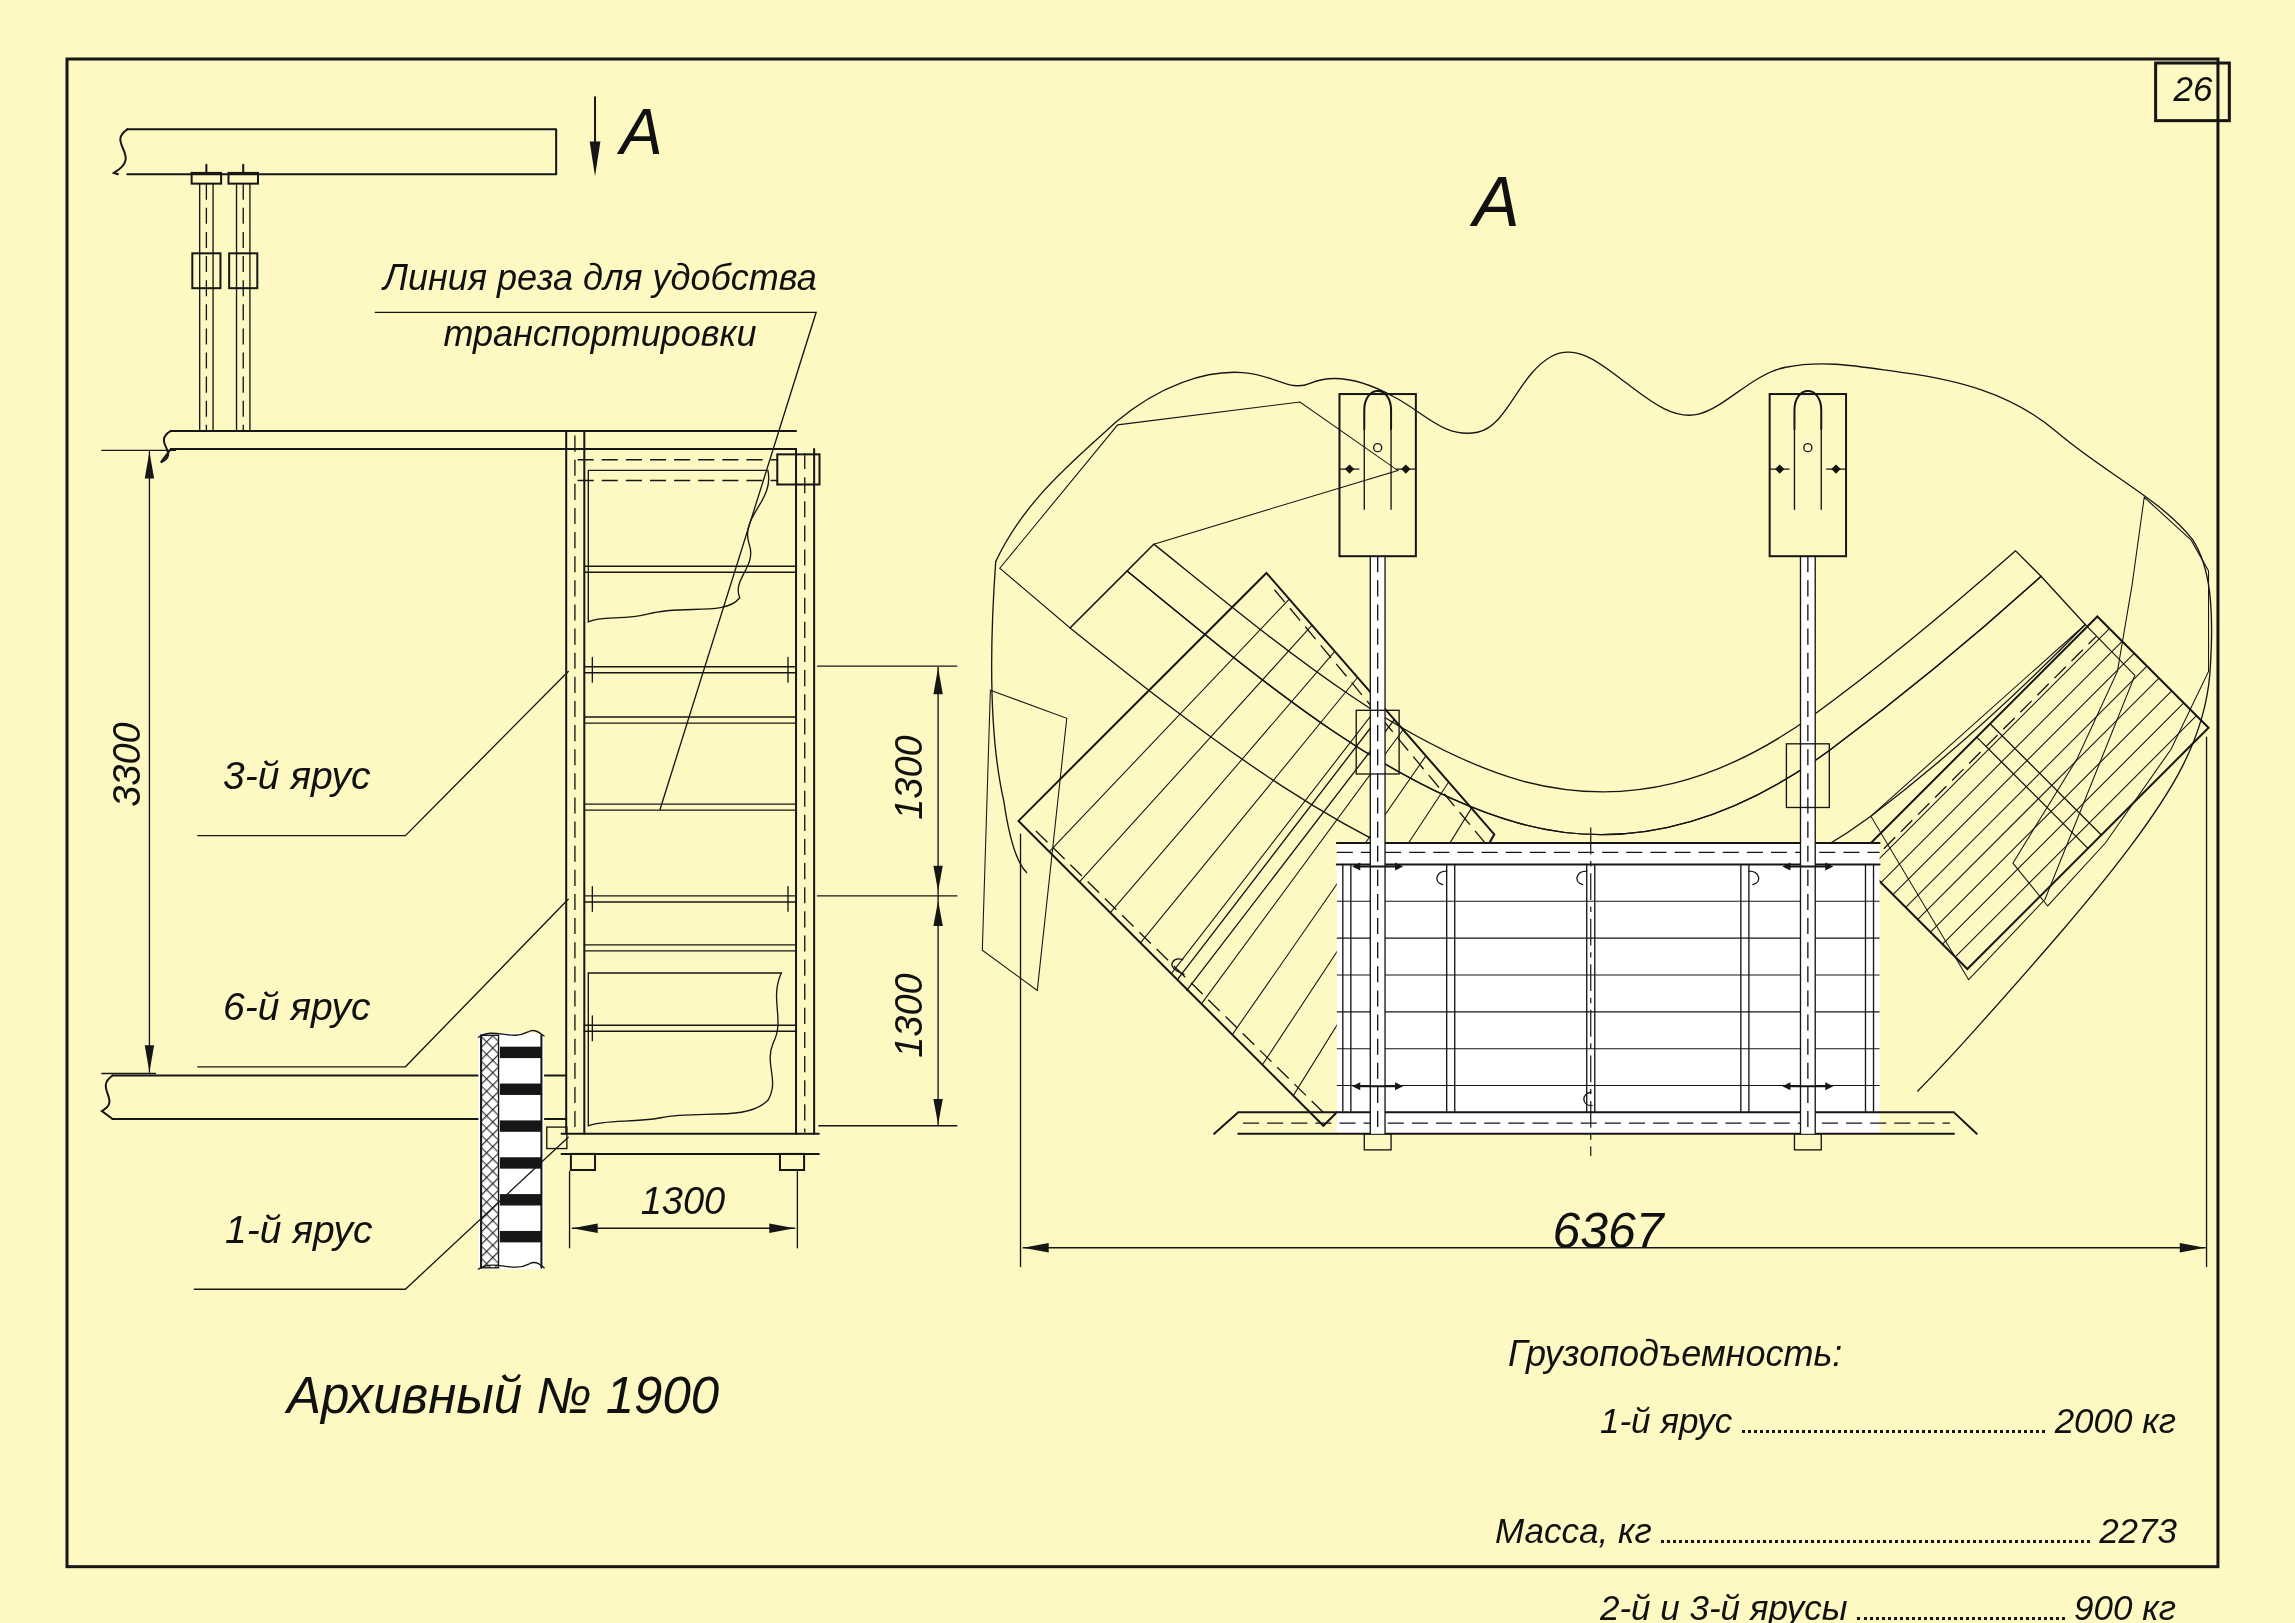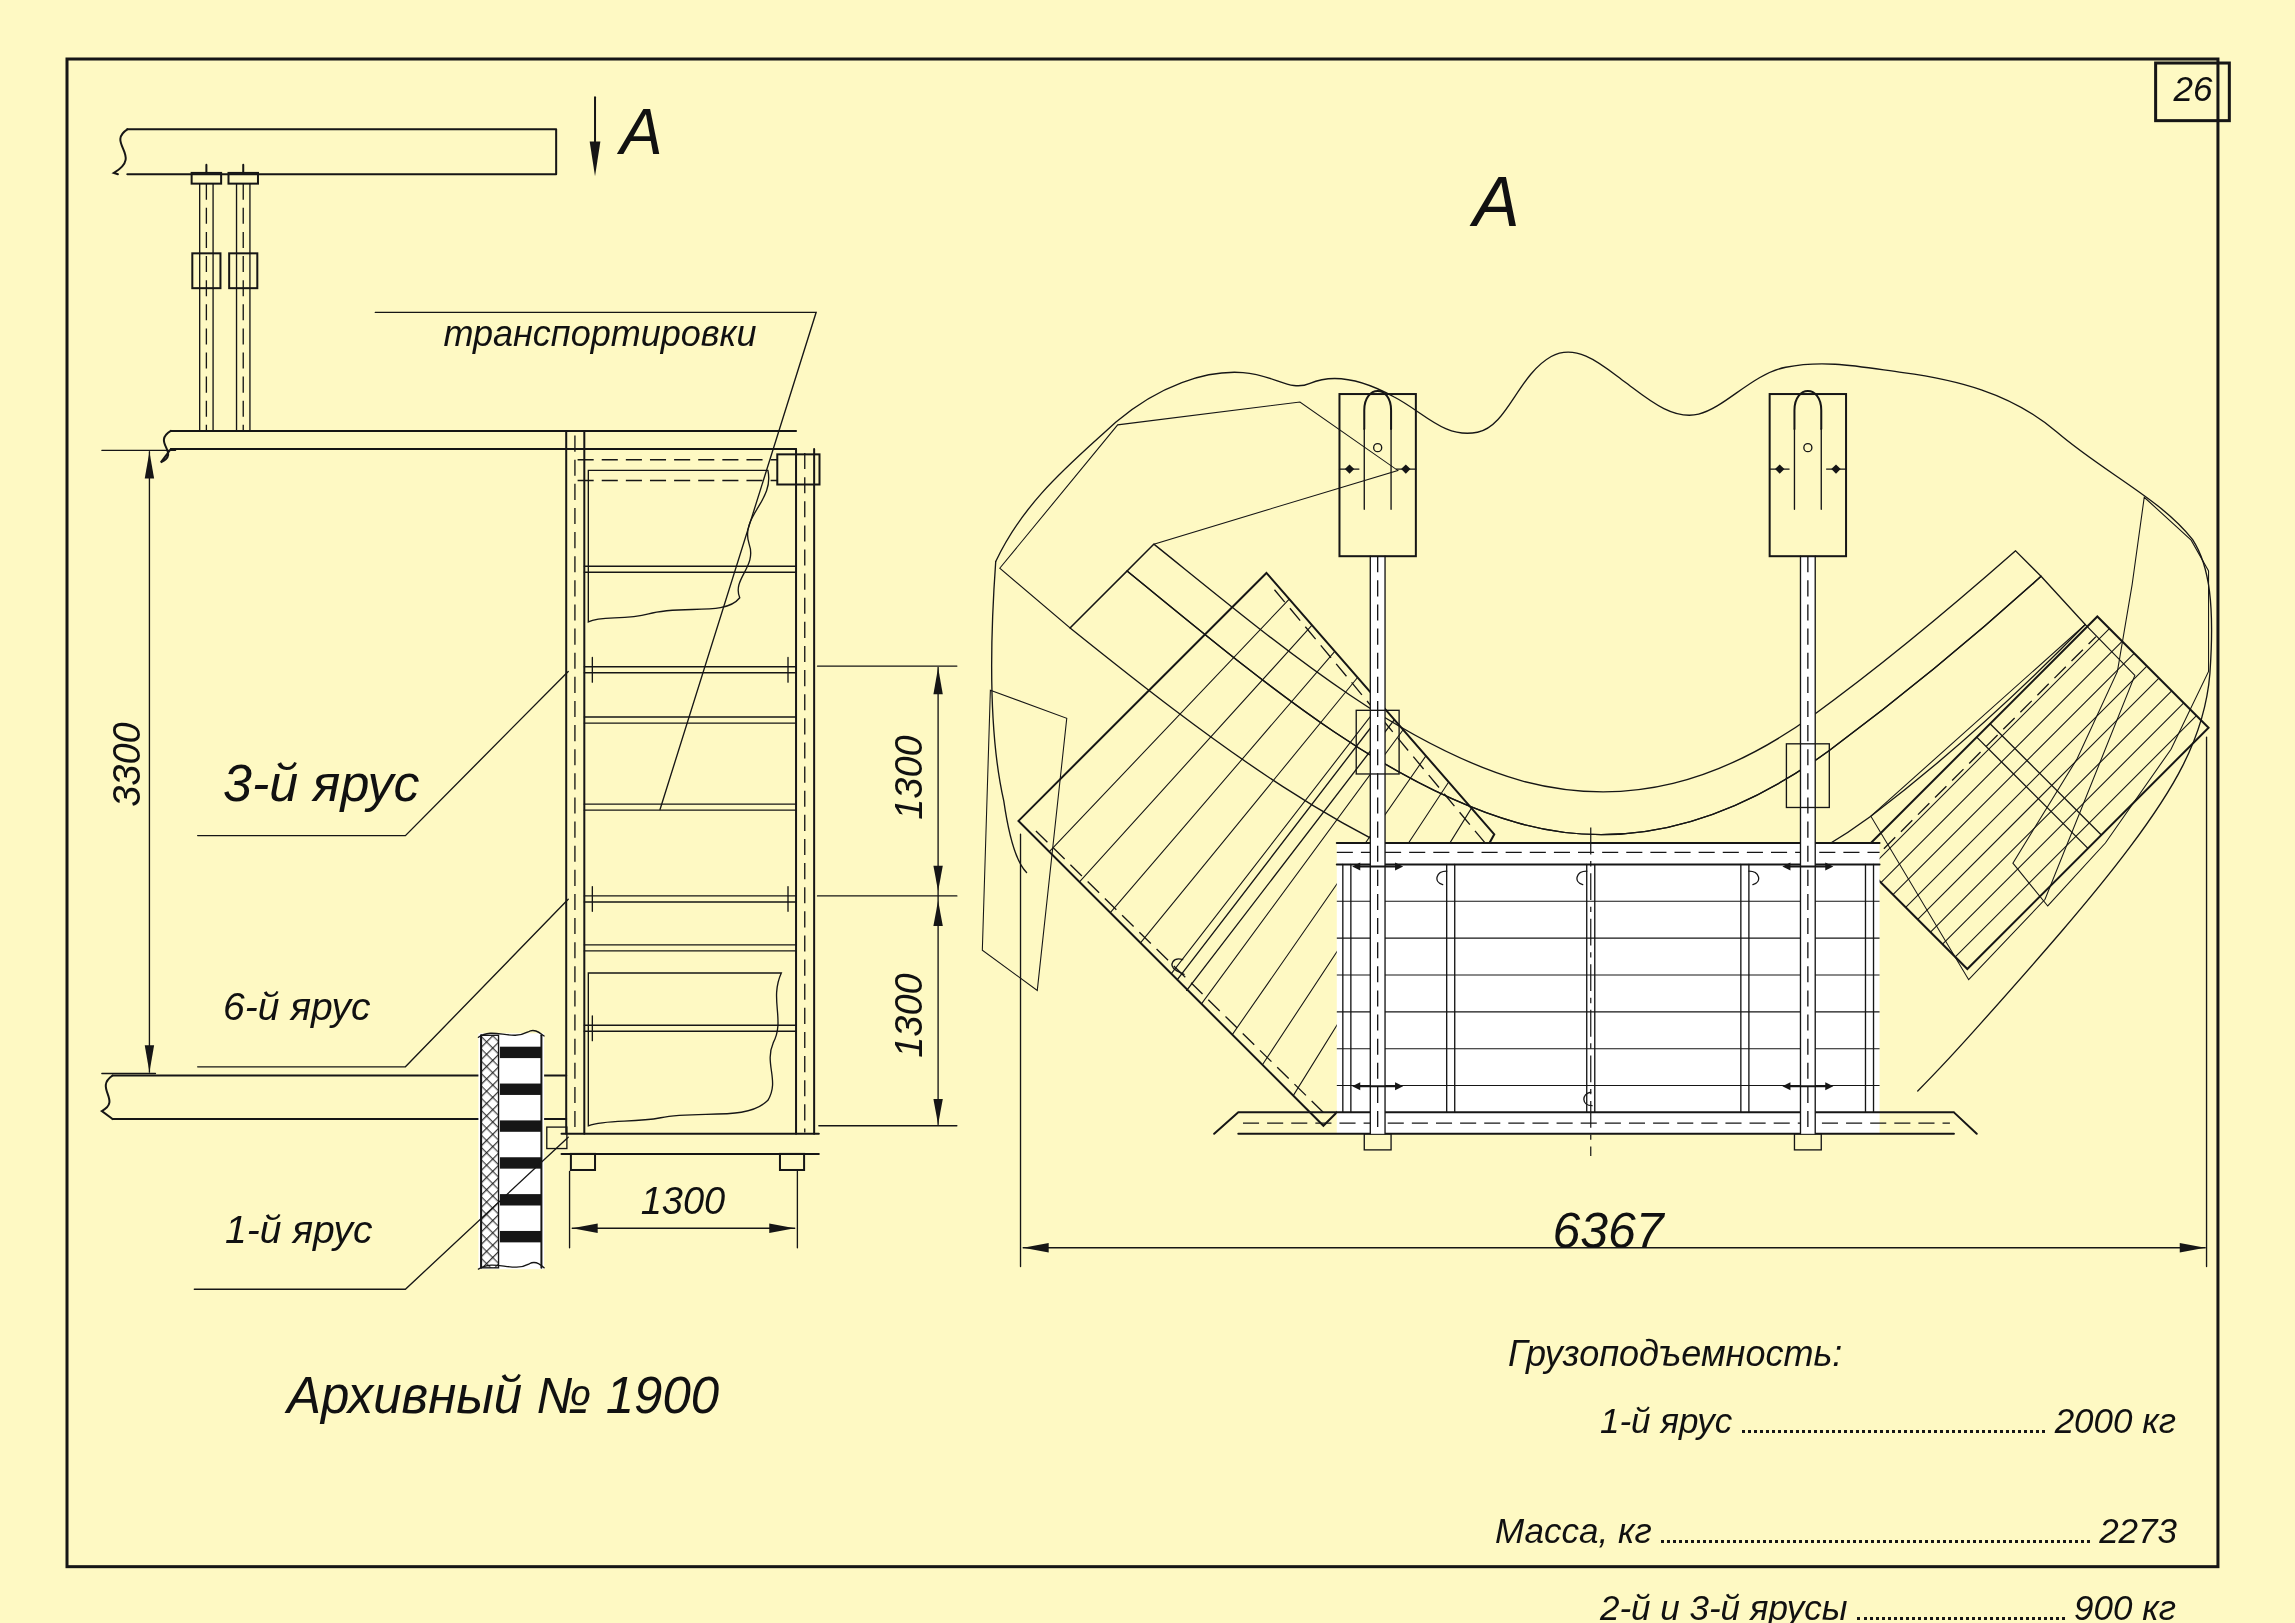--- a/index.html
+++ b/index.html
@@ -250,30 +250,31 @@
     </g>
   </g>
 </svg>
 
 <div class="lbl ctr" style="left:2156px;top:71px;width:74px;font-size:35px;">26</div>
 
 <div class="lbl" style="left:620px;top:99px;font-size:64px;">A</div>
 
 <div class="lbl" style="left:1473px;top:166px;font-size:70px;">A</div>
 
+<div class="lbl ctr" style="left:362px;top:259px;width:476px;font-size:36px;">Линия реза для удобства</div>
 <div class="lbl ctr" style="left:362px;top:315px;width:476px;font-size:36px;">транспортировки</div>
 
 <div class="lbl ctr rot" style="left:42px;top:743px;width:174px;height:43px;font-size:38px;">3300</div>
 
 <div class="lbl ctr rot" style="left:824px;top:756px;width:174px;height:43px;font-size:38px;">1300</div>
 <div class="lbl ctr rot" style="left:824px;top:994px;width:174px;height:43px;font-size:38px;">1300</div>
 <div class="lbl ctr" style="left:596px;top:1182px;width:174px;font-size:38px;">1300</div>
 <div class="lbl ctr" style="left:1521px;top:1205px;width:174px;font-size:50px;">6367</div>
 
-<div class="lbl" style="left:223px;top:756px;font-size:52px;">3-й ярус</div>
+<div class="lbl" style="left:223px;top:756px;font-size:39px;">3-й ярус</div>
 <div class="lbl" style="left:223px;top:987px;font-size:39px;">6-й ярус</div>
 <div class="lbl" style="left:225px;top:1210px;font-size:39px;">1-й ярус</div>
 
 <div class="lbl" style="left:287px;top:1369px;font-size:51px;">Архивный № 1900</div>
 
 <div class="lbl" style="left:1508px;top:1335px;font-size:36px;">Грузоподъемность:</div>
 
 <div class="specrow" style="left:1600px;top:1401px;width:576px;">
   <span>1-й ярус</span>
   <span class="dots"></span>

